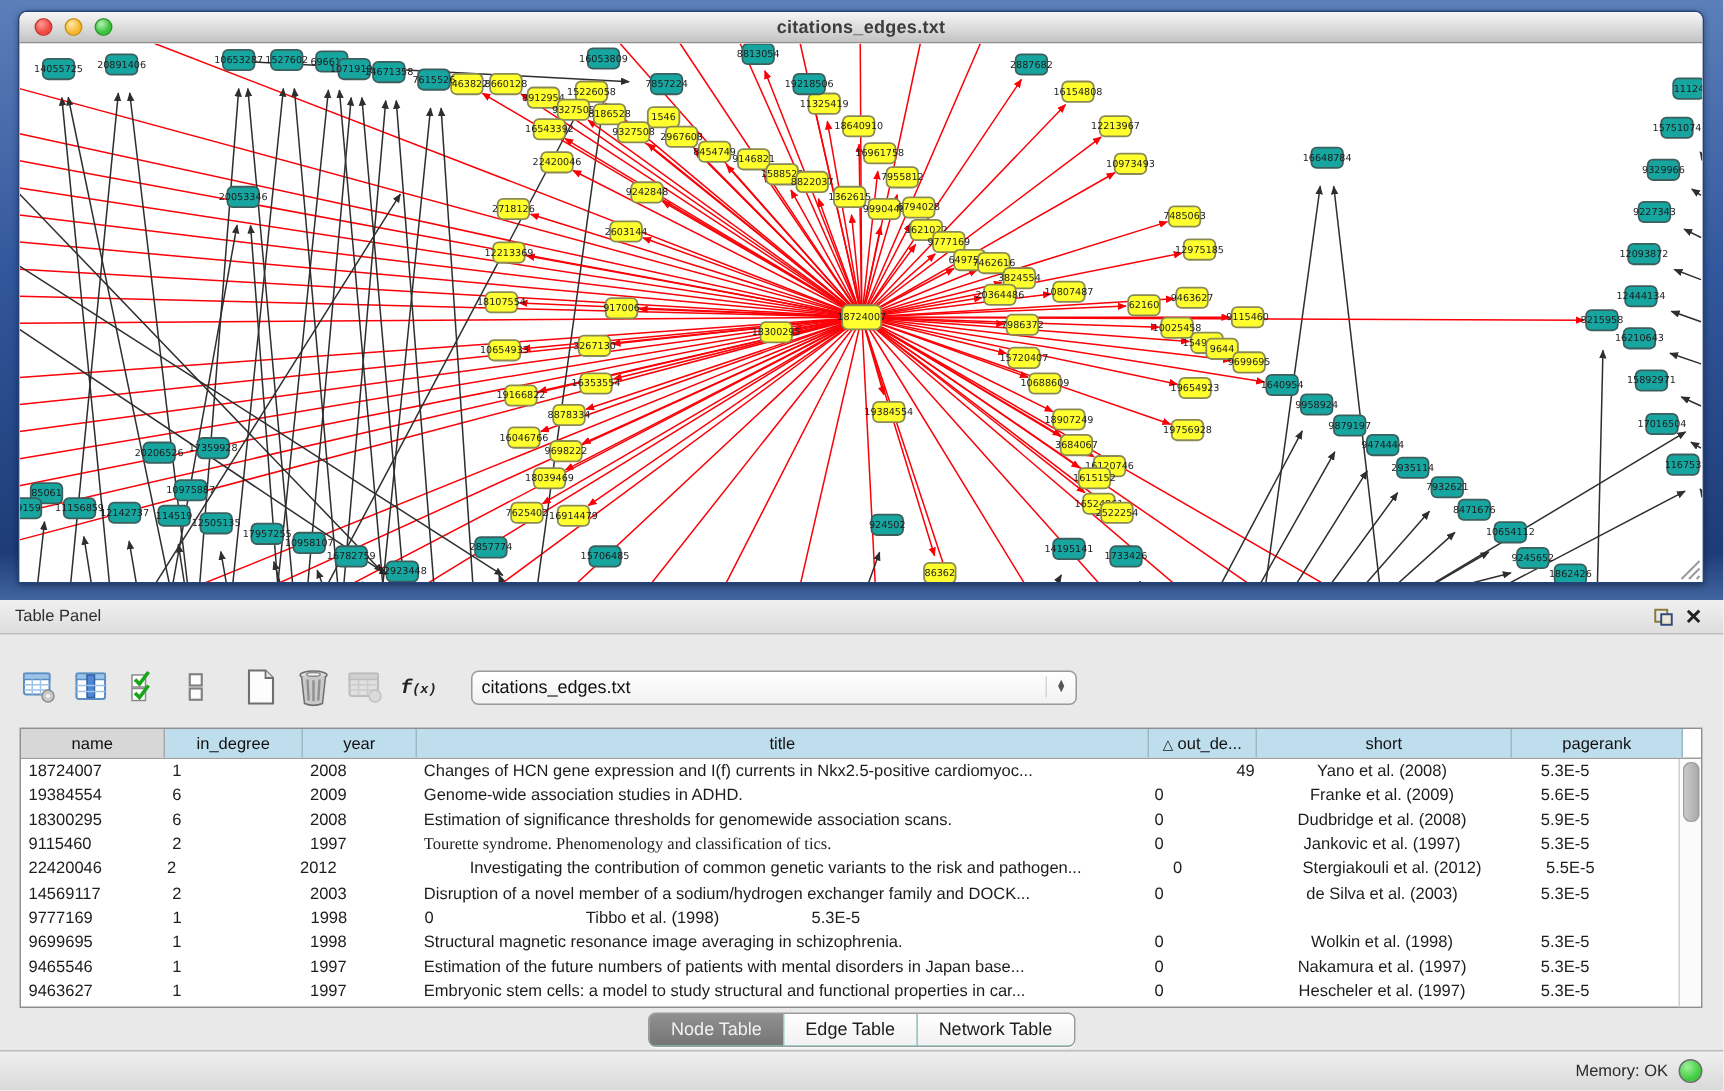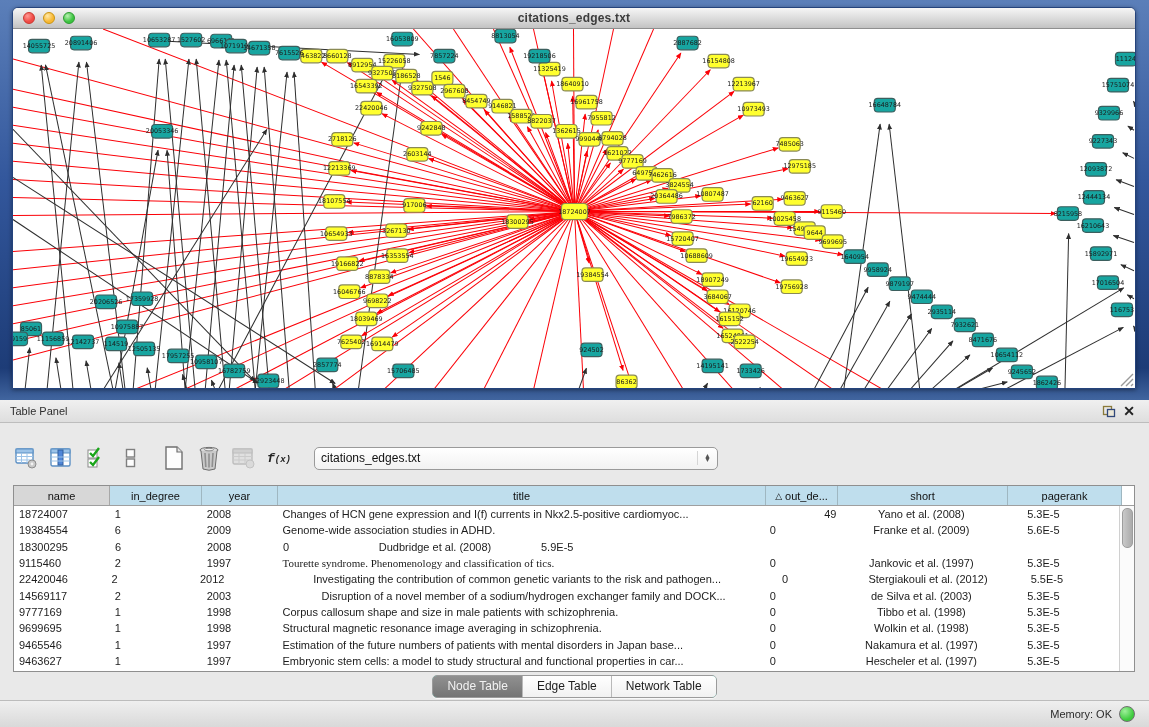--- a/index.html
+++ b/index.html
@@ -896,20 +896,21 @@
             <div class="td" style="width: 76px;">2009</div>
             <div class="td" style="width: 488px;">Genome-wide association studies in ADHD.</div>
             <div class="td" style="width: 72px;">0</div>
             <div class="td center" style="width: 170px;">Franke et al. (2009)</div>
             <div class="td padmore" style="width: 114px;">5.6E-5</div>
           </div>
           <div class="tr">
             <div class="td" style="width: 96px;">18300295</div>
             <div class="td" style="width: 92px;">6</div>
             <div class="td" style="width: 76px;">2008</div>
+            <div class="td" style="width: 488px;">Estimation of significance thresholds for genomewide association scans.</div>
             <div class="td" style="width: 72px;">0</div>
             <div class="td center" style="width: 170px;">Dudbridge et al. (2008)</div>
             <div class="td padmore" style="width: 114px;">5.9E-5</div>
           </div>
           <div class="tr">
             <div class="td" style="width: 96px;">9115460</div>
             <div class="td" style="width: 92px;">2</div>
             <div class="td" style="width: 76px;">1997</div>
             <div class="td" style="width: 488px; font-family: Liberation Serif, serif;">Tourette syndrome. Phenomenology and classification of tics.</div>
             <div class="td" style="width: 72px;">0</div>
@@ -922,30 +923,29 @@
             <div class="td" style="width: 76px;">2012</div>
             <div class="td" style="width: 488px; margin-left: 40px;">Investigating the contribution of common genetic variants to the risk and pathogen...</div>
             <div class="td" style="width: 72px;">0</div>
             <div class="td center" style="width: 170px;">Stergiakouli et al. (2012)</div>
             <div class="td padmore" style="width: 114px;">5.5E-5</div>
           </div>
           <div class="tr">
             <div class="td" style="width: 96px;">14569117</div>
             <div class="td" style="width: 92px;">2</div>
             <div class="td" style="width: 76px;">2003</div>
-            <div class="td" style="width: 488px; text-align: center;">Disruption of a novel member of a sodium/hydrogen exchanger family and DOCK...</div>
+            <div class="td" style="width: 488px;">Disruption of a novel member of a sodium/hydrogen exchanger family and DOCK...</div>
             <div class="td" style="width: 72px;">0</div>
             <div class="td center" style="width: 170px;">de Silva et al. (2003)</div>
             <div class="td padmore" style="width: 114px;">5.3E-5</div>
           </div>
           <div class="tr">
             <div class="td" style="width: 96px;">9777169</div>
             <div class="td" style="width: 92px;">1</div>
             <div class="td" style="width: 76px;">1998</div>
-            <div class="td" style="width: 488px;">Corpus callosum shape and size in male patients with schizophrenia.</div>
             <div class="td" style="width: 72px;">0</div>
             <div class="td center" style="width: 170px;">Tibbo et al. (1998)</div>
             <div class="td padmore" style="width: 114px;">5.3E-5</div>
           </div>
           <div class="tr">
             <div class="td" style="width: 96px;">9699695</div>
             <div class="td" style="width: 92px;">1</div>
             <div class="td" style="width: 76px;">1998</div>
             <div class="td" style="width: 488px;">Structural magnetic resonance image averaging in schizophrenia.</div>
             <div class="td" style="width: 72px;">0</div>

